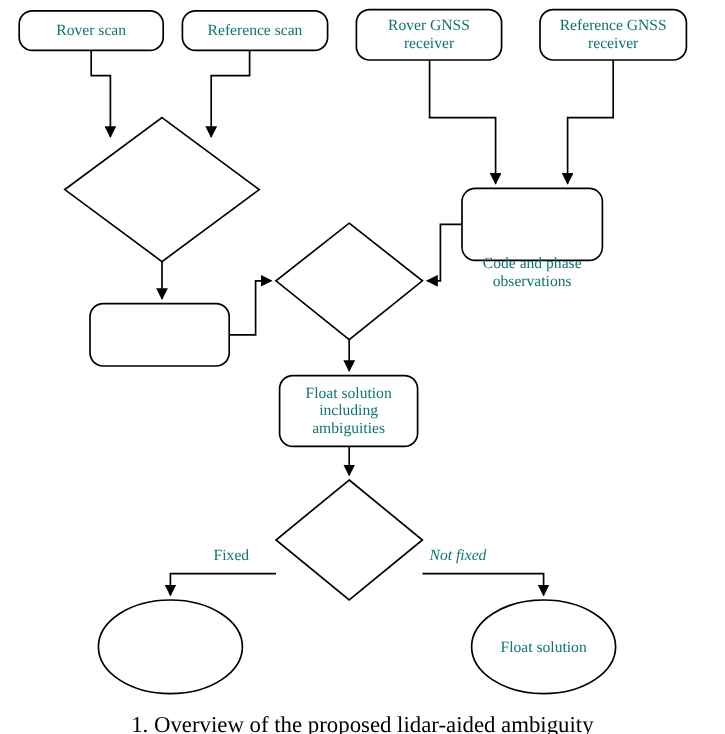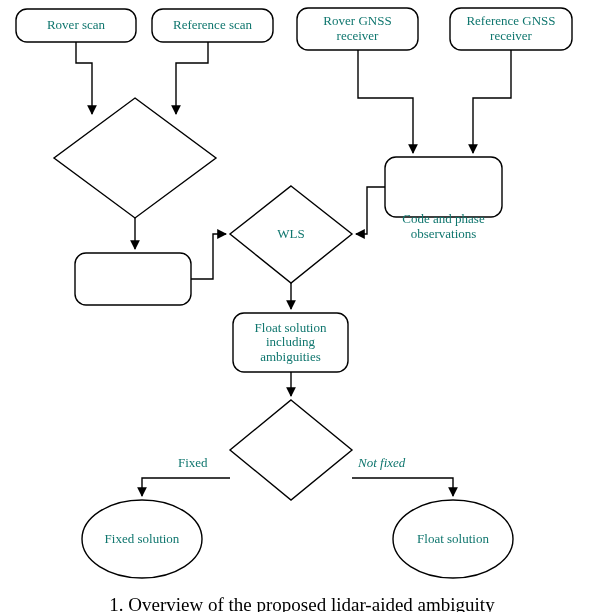--- a/index.html
+++ b/index.html
@@ -130,28 +130,26 @@
 receiver</div>
 
   <div class="node-label lbl-13" style="left:450px; top:8px; width:122px; height:42px;border-radius:11px;">Reference GNSS
 receiver</div>
 
 
   <div class="node-label lbl-13" style="left:385px; top:157px; width:117px; height:60px;margin-top:40px;">Code and phase
 observations</div>
 
 
-  <div class="node-label lbl-13" style="left:246px; top:210px; width:90px; height:48px;">WLS</div>
 
   <div class="node-label lbl-13" style="left:233px; top:313px; width:115px; height:59px;">Float solution
 including
 ambiguities</div>
 
 
-  <div class="node-label lbl-13" style="left:82px; top:500px; width:120px; height:78px;">Fixed solution</div>
 
   <div class="node-label lbl-13" style="left:393px; top:500px; width:120px; height:78px;">Float solution</div>
 
   <div class="edge-label" style="left:178px; top:455px;">Fixed</div>
 
   <div class="edge-label" style="left:358px; top:455px;font-style:italic;">Not fixed</div>
 
   <div class="caption" style="top:594px;">1. Overview of the proposed lidar-aided ambiguity</div>
 
 </div>

